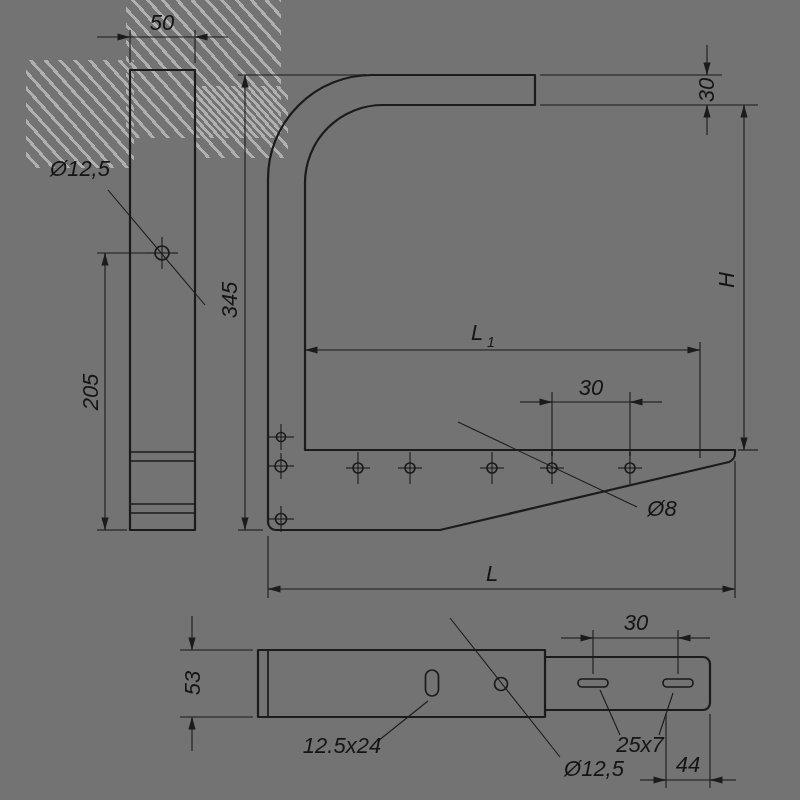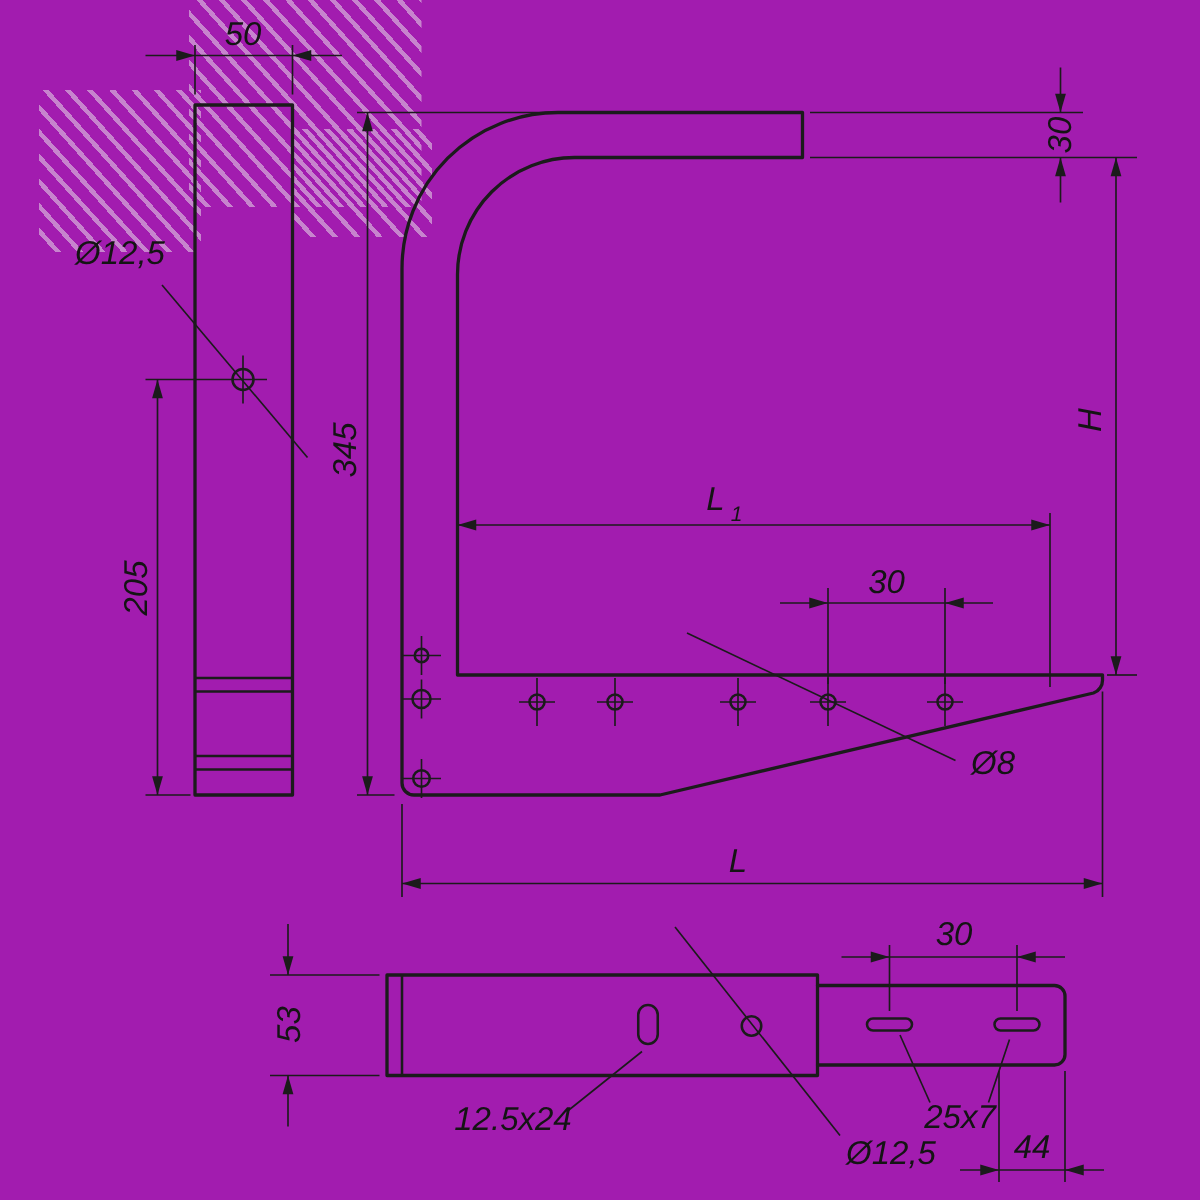--- a/index.html
+++ b/index.html
@@ -1,16 +1,16 @@
 <!DOCTYPE html>
 <html><head>
 <meta charset="utf-8">
 <style>
   html,body{margin:0;padding:0;background:#fff;}
-  #stage{position:relative;width:800px;height:800px;background:#a21caf;overflow:hidden;
+  #stage{position:relative;width:800px;height:800px;background:#737373;overflow:hidden;
          font-family:"Liberation Sans",sans-serif;}
   .wm{position:absolute;opacity:.5;pointer-events:none;
       background:repeating-linear-gradient(48deg, transparent 0 8px, #ececec 8px 11px);}
   #wm1{left:126px;top:0;width:155px;height:138px;}
   #wm2{left:26px;top:60px;width:108px;height:108px;}
   #wm3{left:196px;top:86px;width:92px;height:72px;}
   svg{position:absolute;left:0;top:0;}
   .s-outline{stroke:#1b1b1b;stroke-width:2.2;fill:none;stroke-linejoin:round;stroke-linecap:round;}
   .s-med{stroke:#1b1b1b;stroke-width:1.7;fill:none;}
   .s-thin{stroke:#1b1b1b;stroke-width:1.1;fill:none;}

